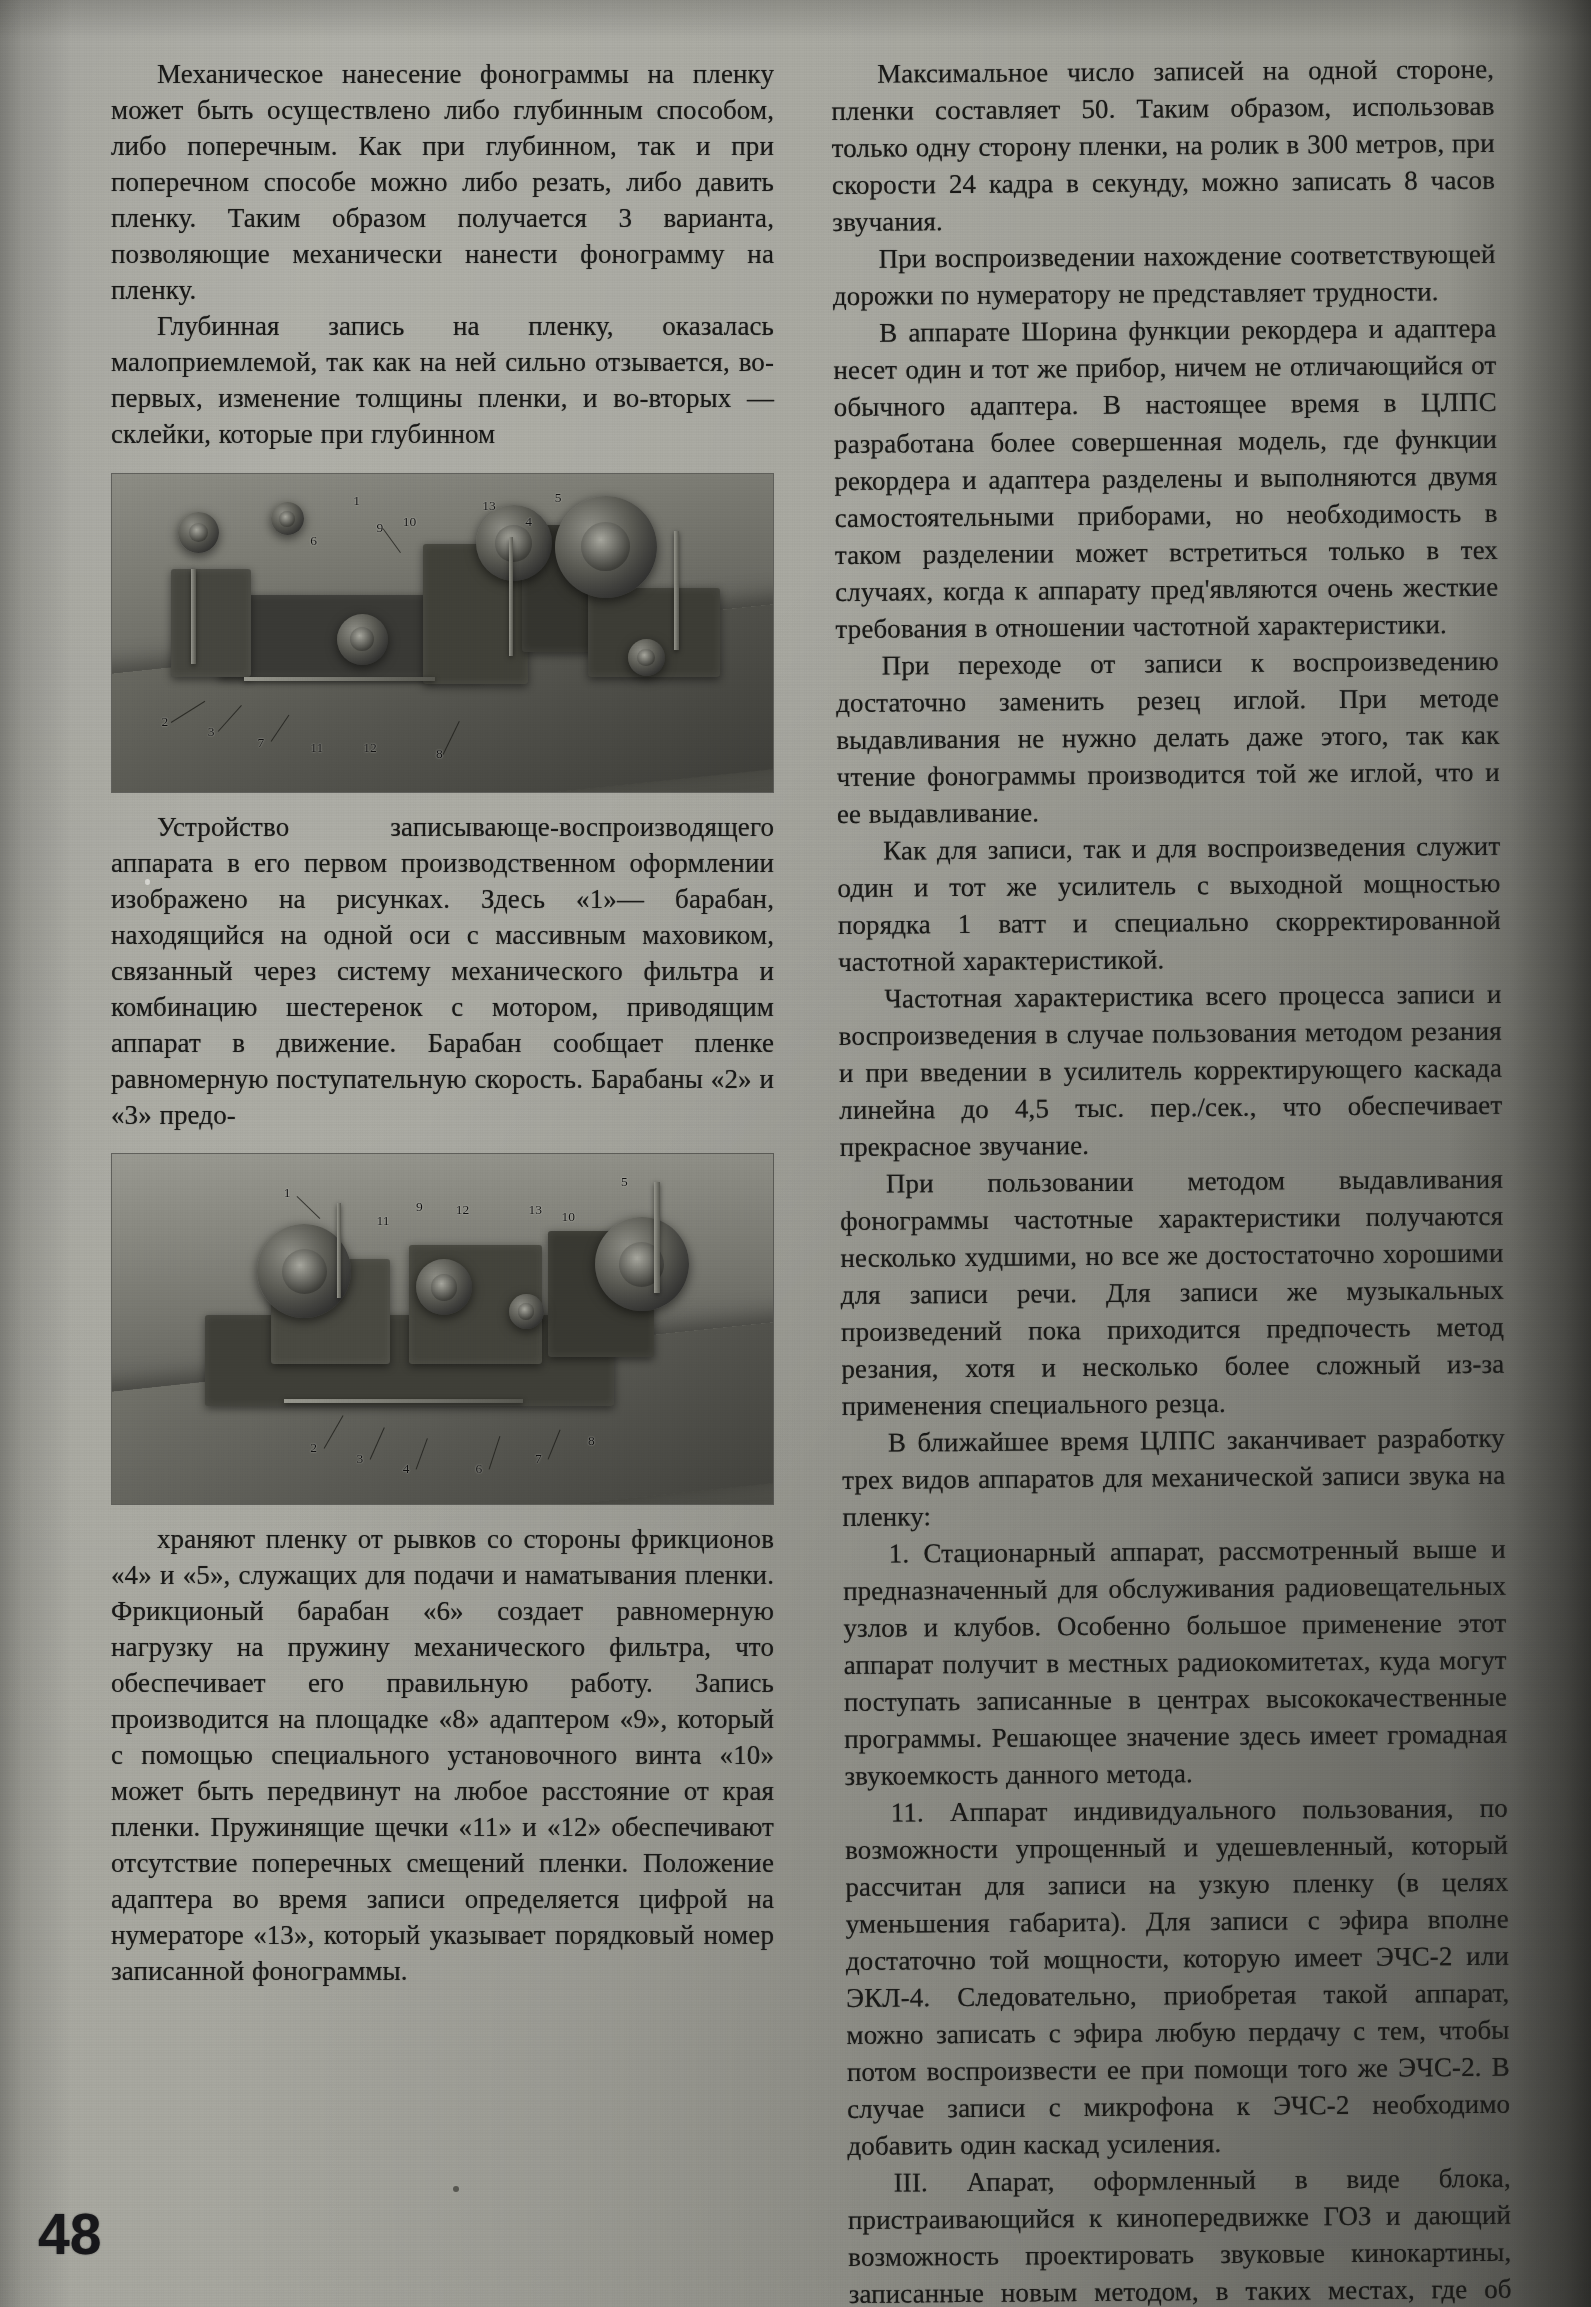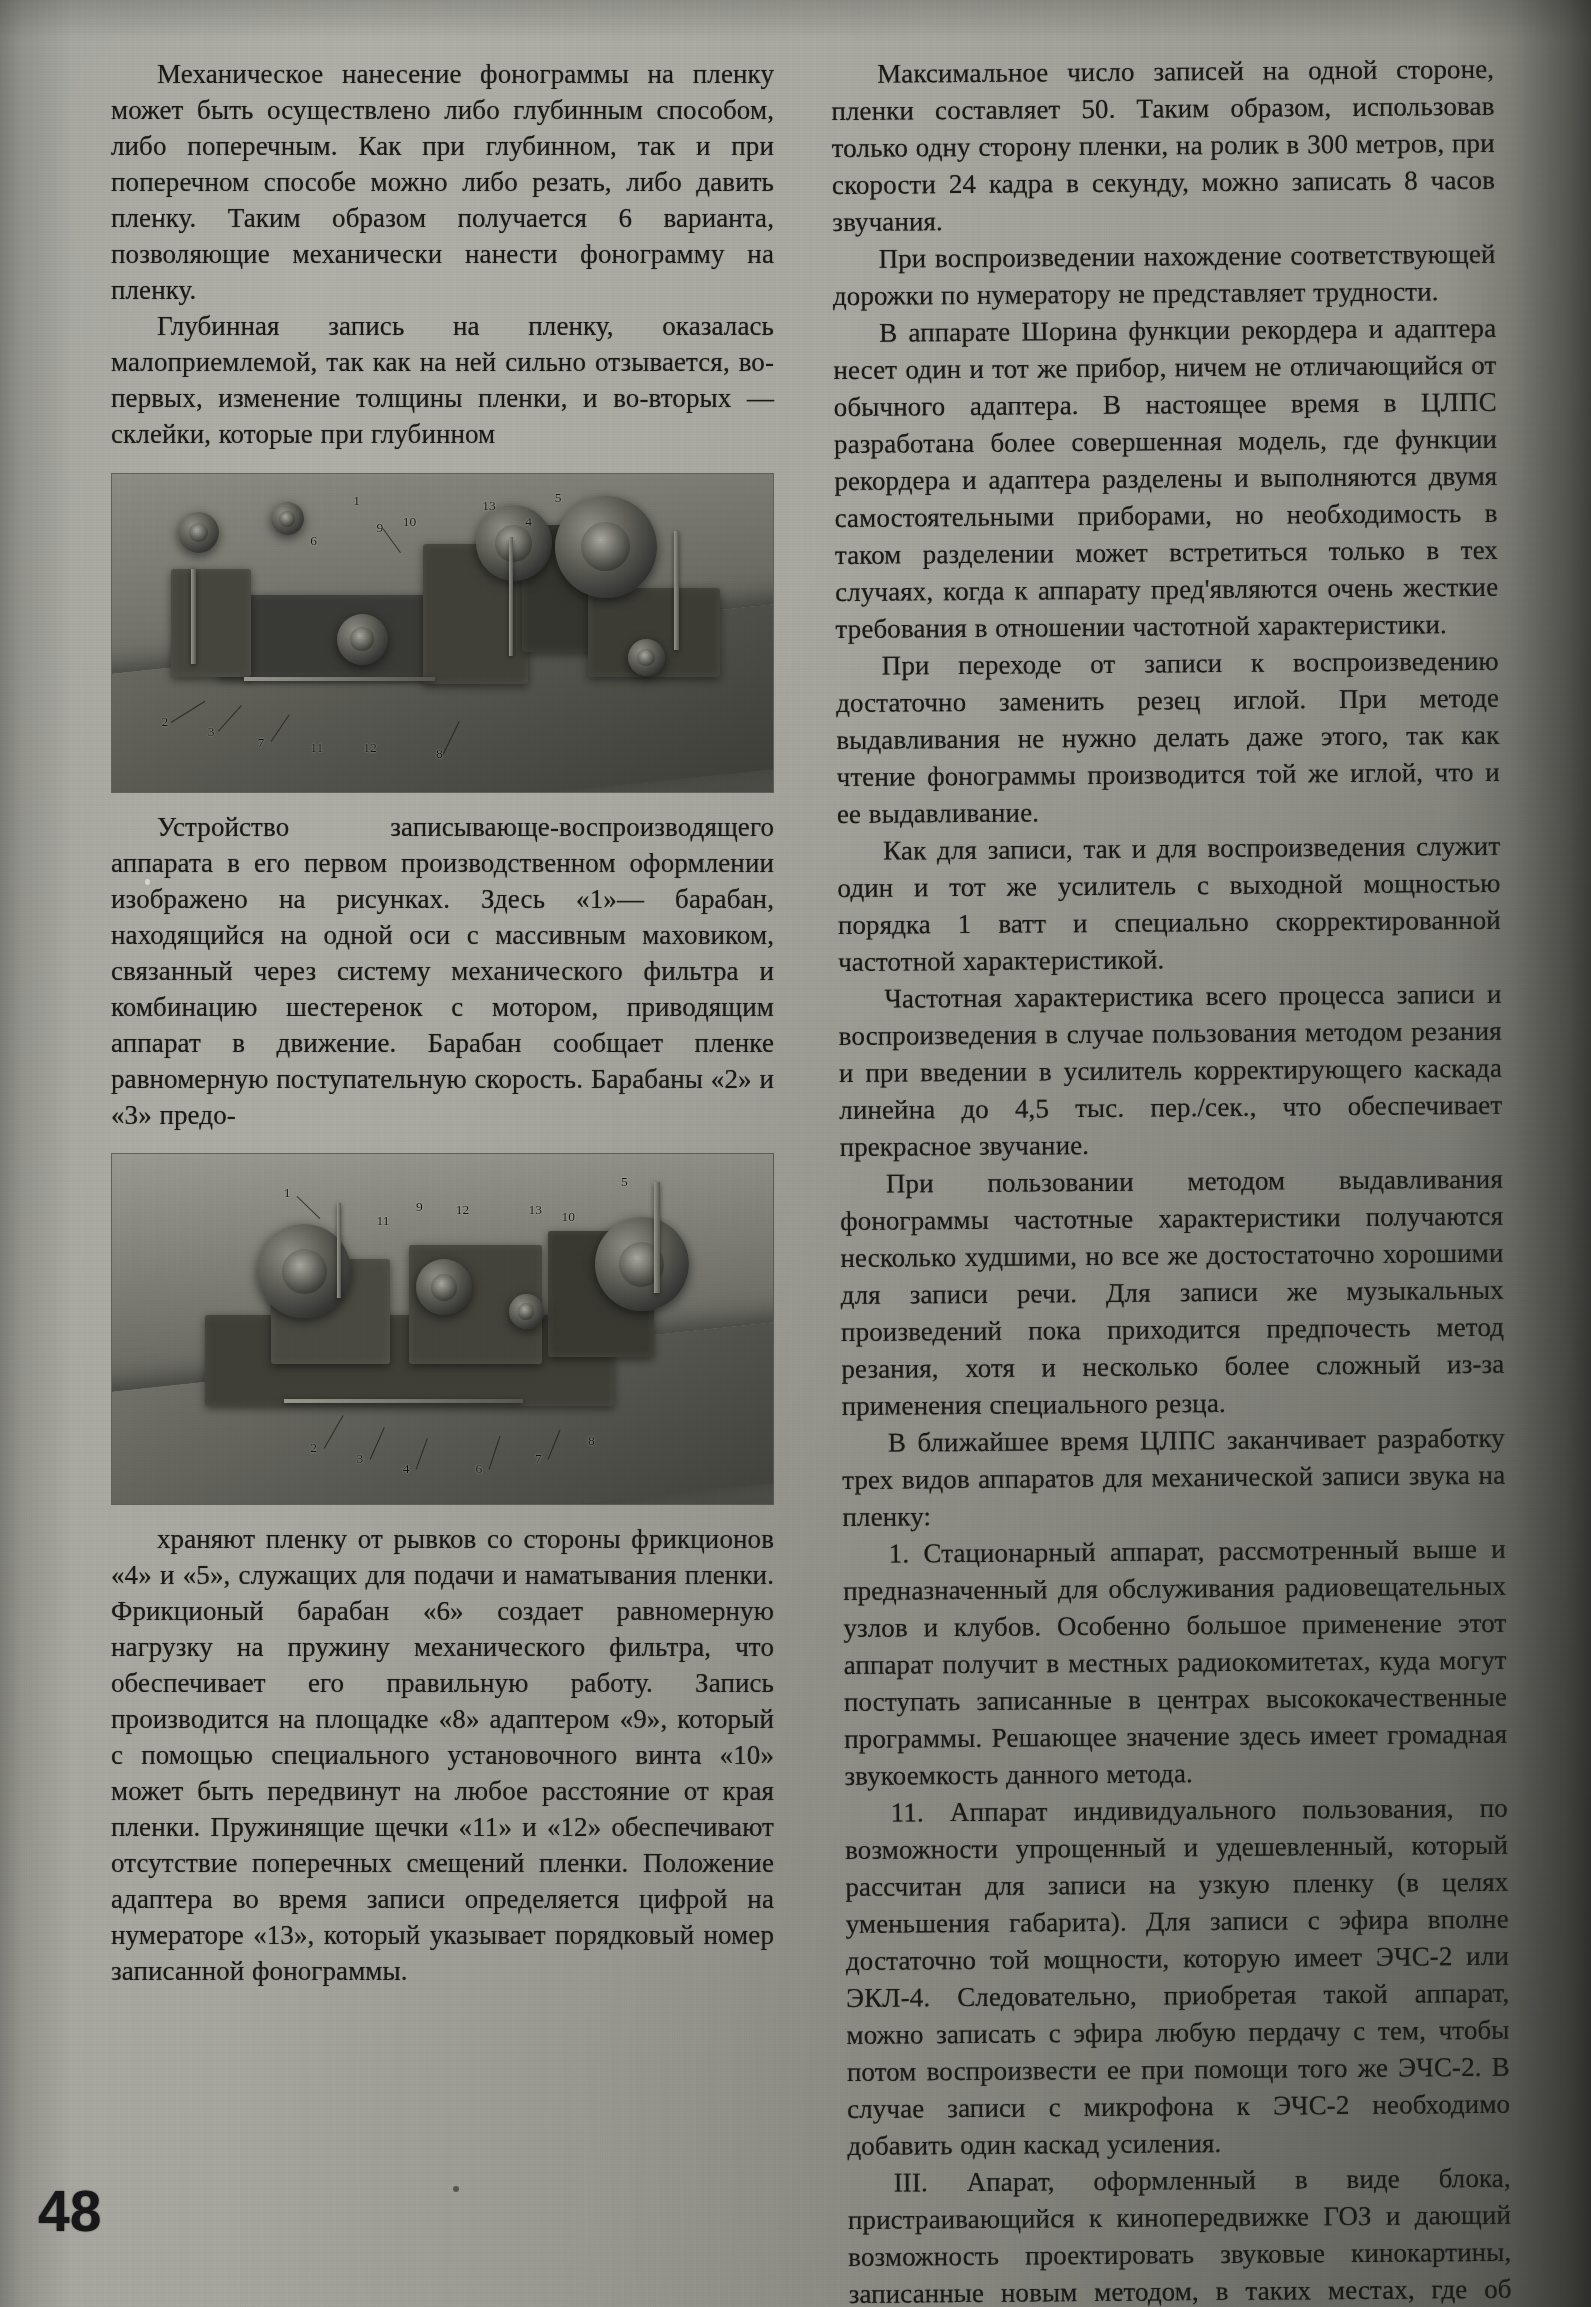--- a/index.html
+++ b/index.html
@@ -142,21 +142,21 @@
   .leader {
     position: absolute;
     background: rgba(25,25,22,0.75);
     height: 0.8px;
     transform-origin: left center;
   }
 
   .page-number {
     position: absolute;
     left: 38px;
-    bottom: 63px;
+    bottom: 40px;
     font-family: "Liberation Sans", sans-serif;
     font-weight: bold;
     font-size: 57px;
     color: #17171a;
     text-shadow: 0 0 1.6px rgba(0,0,0,0.6);
   }
   .speck {
     position: absolute;
     background: rgba(250,250,246,0.55);
     border-radius: 50%;
@@ -172,21 +172,21 @@
 
 <div class="page">
 
   <div class="edge-shadow-top"></div>
   <div class="edge-shadow-left"></div>
 
   <div class="columns">
 
     <div class="col col-left">
 
-      <p class="para">Механическое нанесение  фонограммы  на пленку может быть осуществлено либо глубинным способом, либо поперечным. Как при глубинном, так и при поперечном способе можно либо резать, либо давить пленку. Таким образом получается 6 варианта, позволяющие механически нанести фонограмму на пленку.</p>
+      <p class="para">Механическое нанесение  фонограммы  на пленку может быть осуществлено либо глубинным способом, либо поперечным. Как при глубинном, так и при поперечном способе можно либо резать, либо давить пленку. Таким образом получается 3 варианта, позволяющие механически нанести фонограмму на пленку.</p>
       <p class="para">Глубинная запись на пленку, оказалась малоприемлемой, так как на ней сильно  отзывается, во-первых, изменение толщины пленки, и во-вторых — склейки, которые при глубинном</p>
 
       <figure class="plate plate-1">
         <div class="plate-inner">
           <div class="photo-bg"></div>
           <div class="photo-floor"></div>
 
           <div class="blob" style="left:16%;top:38%;width:40%;height:26%;"></div>
           <div class="blob" style="left:9%;top:30%;width:12%;height:34%;background:#46463f;"></div>
           <div class="blob" style="left:47%;top:22%;width:16%;height:44%;background:#414139;"></div>

